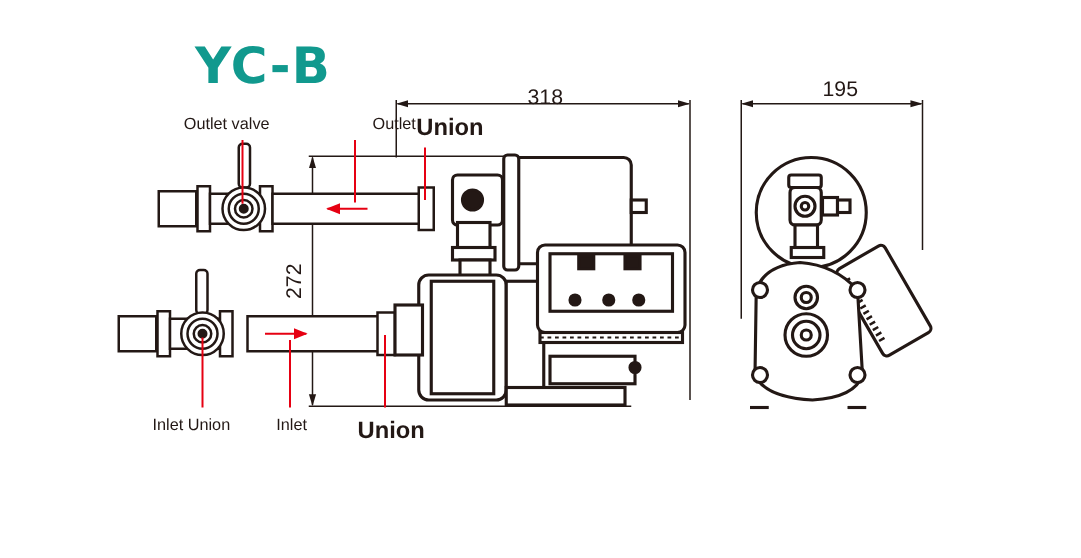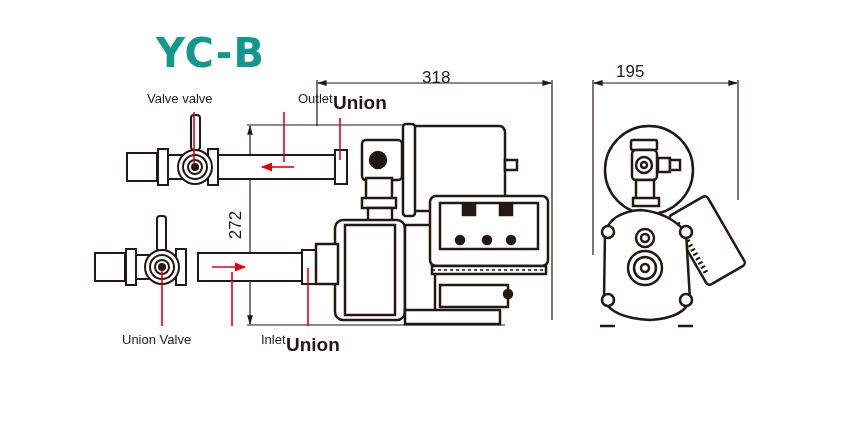--- a/index.html
+++ b/index.html
@@ -139,23 +139,23 @@
       <line x1="284" y1="112" x2="284" y2="162"></line>
       <line x1="340" y1="118" x2="340" y2="160"></line>
       <line x1="294" y1="167" x2="262" y2="167" marker-end="url(#rarr)"></line>
       <line x1="162" y1="270" x2="162" y2="326"></line>
       <line x1="232" y1="272" x2="232" y2="326"></line>
       <line x1="308" y1="268" x2="308" y2="326"></line>
       <line x1="212" y1="267" x2="245" y2="267" marker-end="url(#rarr)"></line>
     </g>
   </svg>
 
-  <div class="lbl small" style="left:147px;top:91px;">Valve valve</div>
+  <div class="lbl small" style="left:147px;top:91px;">Outlet valve</div>
   <div class="lbl small" style="left:255px;top:91px;margin-left:43px;">Outlet</div>
   <div class="lbl big" style="left:333px;top:92px;">Union</div>
-  <div class="lbl small" style="left:122px;top:332px;">Union Valve</div>
-  <div class="lbl small" style="left:221px;top:332px;margin-left:40px;">Inlet</div>
+  <div class="lbl small" style="left:122px;top:332px;">Inlet Union</div>
+  <div class="lbl small" style="left:221px;top:332px;">Inlet</div>
   <div class="lbl big" style="left:286px;top:334px;">Union</div>
 
   <div class="lbl dim" style="left:422px;top:68px;">318</div>
-  <div class="lbl dim" style="left:616px;top:62px;">195</div>
+  <div class="lbl dim" style="left:658px;top:62px;">195</div>
   <div class="lbl dimv" style="left:222px;top:215px;">272</div>
 </div>
 
 </body></html>

